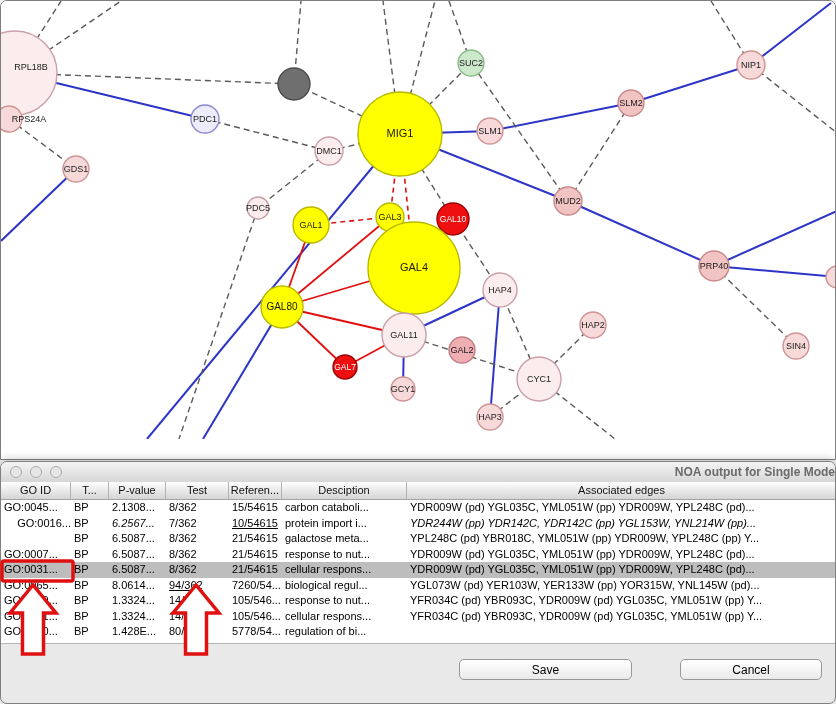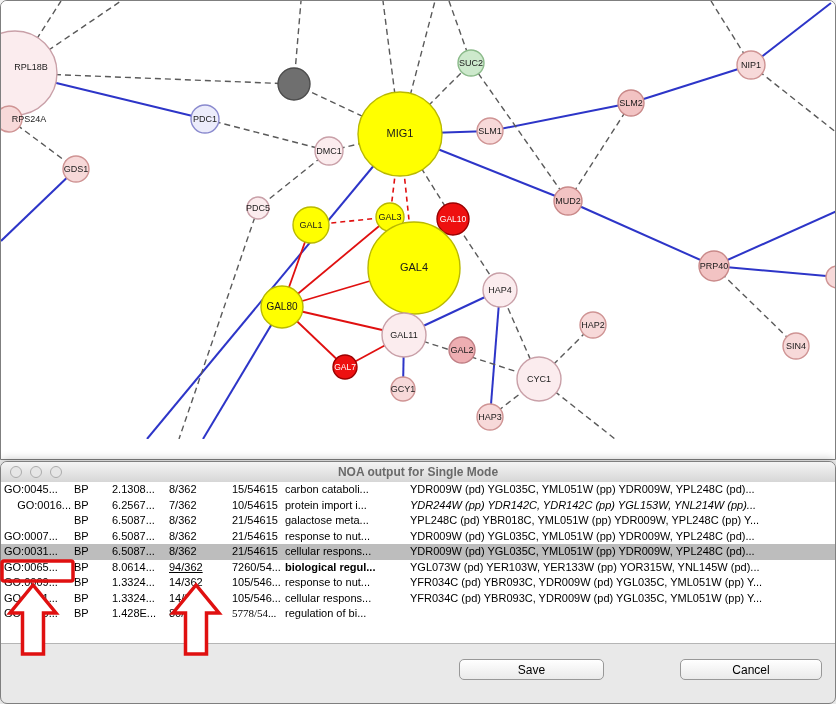--- a/index.html
+++ b/index.html
@@ -13,32 +13,32 @@
   .tl{width:12px;height:12px;border-radius:50%;box-sizing:border-box;}
   .tl.red{background:#ff5d55;border:1px solid #d94c44;}
   .tl.yellow{background:#fdbc2f;border:1px solid #d8a027;}
   .tl.green{background:#28c840;border:1px solid #21aa35;}
   .tl.inactive{background:#e6e6e6;border:1px solid #ababab;}
   .canvas{width:836px;height:438px;background:#ffffff;}
   svg{display:block;}
   svg text{font-family:"Liberation Sans",sans-serif;}
 
   .win-bottom{left:0;top:461px;width:836px;height:243px;background:#e9e9e9;border:1px solid #7f7f7f;border-radius:7px;overflow:hidden;box-shadow:0 -2px 8px rgba(0,0,0,.22);}
-  .titlebar.small{height:20px;background:linear-gradient(#f4f4f4,#d6d6d6);border-bottom:1px solid #9e9e9e;}
+  .titlebar.small{height:20px;background:linear-gradient(#f4f4f4,#d6d6d6);border-bottom:1px solid #9e9e9e;justify-content:flex-end;}
   .titlebar.small .title{font-size:12px;font-weight:bold;color:#6a6a6a;}
 
   .table-wrap{position:absolute;left:0;top:20px;width:836px;height:161px;background:#ffffff;border-bottom:1px solid #b5b5b5;overflow:hidden;}
   .thead{display:flex;height:17px;background:linear-gradient(#fefefe,#d5d5d5);border-bottom:1px solid #a3a3a3;}
   .th{box-sizing:border-box;border-right:1px solid #b3b3b3;font-size:11px;line-height:16px;text-align:center;white-space:nowrap;overflow:hidden;color:#101010;flex:0 0 auto;}
   .tr{display:flex;height:15.5px;}
   .tr.selected{background:#bdbdbd;}
   .td{box-sizing:border-box;font-size:11px;line-height:15.5px;padding-left:3px;white-space:nowrap;overflow:hidden;color:#000;flex:0 0 auto;}
 
   .btn{position:absolute;height:21px;background:linear-gradient(#ffffff,#eaeaea);border:1px solid #989898;border-radius:5px;font-size:12px;font-family:inherit;color:#000;cursor:default;}
-  .btn.save{left:458px;top:197px;width:145px;}
+  .btn.save{left:458px;top:197px;width:173px;}
   .btn.cancel{left:679px;top:197px;width:142px;}
 
   .overlay{position:absolute;left:0;top:0;pointer-events:none;z-index:40;}
 </style>
 </head>
 <body>
 
 <div class="stage">
 
   <section class="window win-top">
@@ -158,36 +158,45 @@
   <section class="window win-bottom">
     <div class="titlebar small">
       <div class="traffic">
         <span class="tl inactive"></span>
         <span class="tl inactive"></span>
         <span class="tl inactive"></span>
       </div>
       <div class="title">NOA output for Single Mode</div>
     </div>
     <div class="table-wrap">
+      <div class="thead" id="thead">
+          <div class="th" style="width: 70px;">GO ID</div>
+          <div class="th" style="width: 38px;">T...</div>
+          <div class="th" style="width: 57px;">P-value</div>
+          <div class="th" style="width: 63px;">Test</div>
+          <div class="th" style="width: 53px;">Referen...</div>
+          <div class="th" style="width: 125px;">Desciption</div>
+          <div class="th" style="width: 430px;">Associated edges</div>
+        </div>
       <div class="tbody" id="tbody">
           <div class="tr">
             <div class="td" style="width: 70px;">GO:0045...</div>
             <div class="td" style="width: 38px;">BP</div>
             <div class="td" style="width: 57px;">2.1308...</div>
             <div class="td" style="width: 63px;">8/362</div>
             <div class="td" style="width: 53px;">15/54615</div>
             <div class="td" style="width: 125px;">carbon cataboli...</div>
             <div class="td" style="width: 430px;">YDR009W (pd) YGL035C, YML051W (pp) YDR009W, YPL248C (pd)...</div>
           </div>
           <div class="tr">
             <div class="td" style="width: 70px; text-align: right;">GO:0016...</div>
             <div class="td" style="width: 38px;">BP</div>
-            <div class="td" style="width: 57px;">6.2567...</div>
+            <div class="td" style="width: 57px; font-style: italic;">6.2567...</div>
             <div class="td" style="width: 63px;">7/362</div>
-            <div class="td" style="width: 53px;">10/54615</div>
+            <div class="td" style="width: 53px; text-decoration: underline;">10/54615</div>
             <div class="td" style="width: 125px;">protein import i...</div>
             <div class="td" style="width: 430px; font-style: italic;">YDR244W (pp) YDR142C, YDR142C (pp) YGL153W, YNL214W (pp)...</div>
           </div>
           <div class="tr">
             <div class="td" style="width: 70px; margin-top: 34px;">GO:0006...</div>
             <div class="td" style="width: 38px;">BP</div>
             <div class="td" style="width: 57px;">6.5087...</div>
             <div class="td" style="width: 63px;">8/362</div>
             <div class="td" style="width: 53px;">21/54615</div>
             <div class="td" style="width: 125px;">galactose meta...</div>
@@ -210,21 +219,21 @@
             <div class="td" style="width: 53px;">21/54615</div>
             <div class="td" style="width: 125px;">cellular respons...</div>
             <div class="td" style="width: 430px;">YDR009W (pd) YGL035C, YML051W (pp) YDR009W, YPL248C (pd)...</div>
           </div>
           <div class="tr">
             <div class="td" style="width: 70px;">GO:0065...</div>
             <div class="td" style="width: 38px;">BP</div>
             <div class="td" style="width: 57px;">8.0614...</div>
             <div class="td" style="width: 63px; text-decoration: underline;">94/362</div>
             <div class="td" style="width: 53px;">7260/54...</div>
-            <div class="td" style="width: 125px; font-weight: bold;">biological regul...</div>
+            <div class="td" style="width: 125px;">biological regul...</div>
             <div class="td" style="width: 430px;">YGL073W (pd) YER103W, YER133W (pp) YOR315W, YNL145W (pd)...</div>
           </div>
           <div class="tr">
             <div class="td" style="width: 70px;">GO:0009...</div>
             <div class="td" style="width: 38px;">BP</div>
             <div class="td" style="width: 57px;">1.3324...</div>
             <div class="td" style="width: 63px;">14/362</div>
             <div class="td" style="width: 53px;">105/546...</div>
             <div class="td" style="width: 125px;">response to nut...</div>
             <div class="td" style="width: 430px;">YFR034C (pd) YBR093C, YDR009W (pd) YGL035C, YML051W (pp) Y...</div>
@@ -236,21 +245,21 @@
             <div class="td" style="width: 63px;">14/362</div>
             <div class="td" style="width: 53px;">105/546...</div>
             <div class="td" style="width: 125px;">cellular respons...</div>
             <div class="td" style="width: 430px;">YFR034C (pd) YBR093C, YDR009W (pd) YGL035C, YML051W (pp) Y...</div>
           </div>
           <div class="tr">
             <div class="td" style="width: 70px;">GO:0050...</div>
             <div class="td" style="width: 38px;">BP</div>
             <div class="td" style="width: 57px;">1.428E...</div>
             <div class="td" style="width: 63px;">80/362</div>
-            <div class="td" style="width: 53px; font-family: Liberation Serif, serif;">5778/54...</div>
+            <div class="td" style="width: 53px;">5778/54...</div>
             <div class="td" style="width: 125px;">regulation of bi...</div>
           </div>
         </div>
     </div>
     <button class="btn save">Save</button>
     <button class="btn cancel">Cancel</button>
   </section>
 
   <svg class="overlay" id="annotation-svg" width="836" height="704" viewBox="0 0 836 704">
       <rect x="2" y="561" width="71" height="20" rx="2" fill="none" stroke="#e01010" stroke-width="3.5"></rect>

